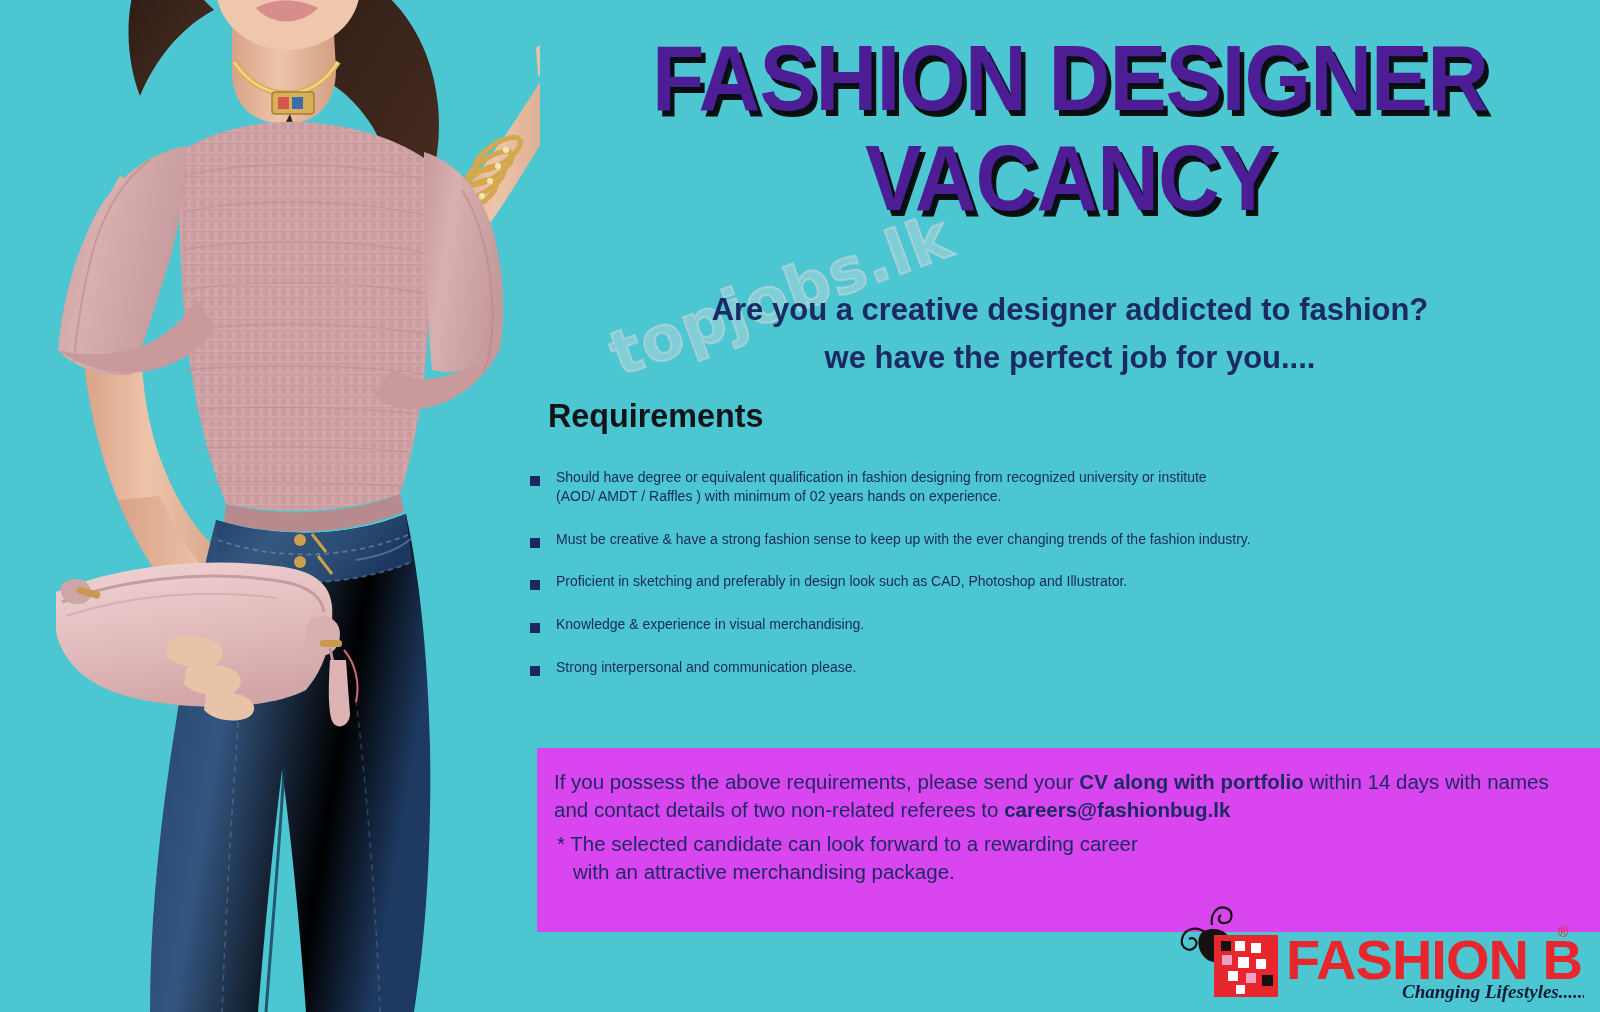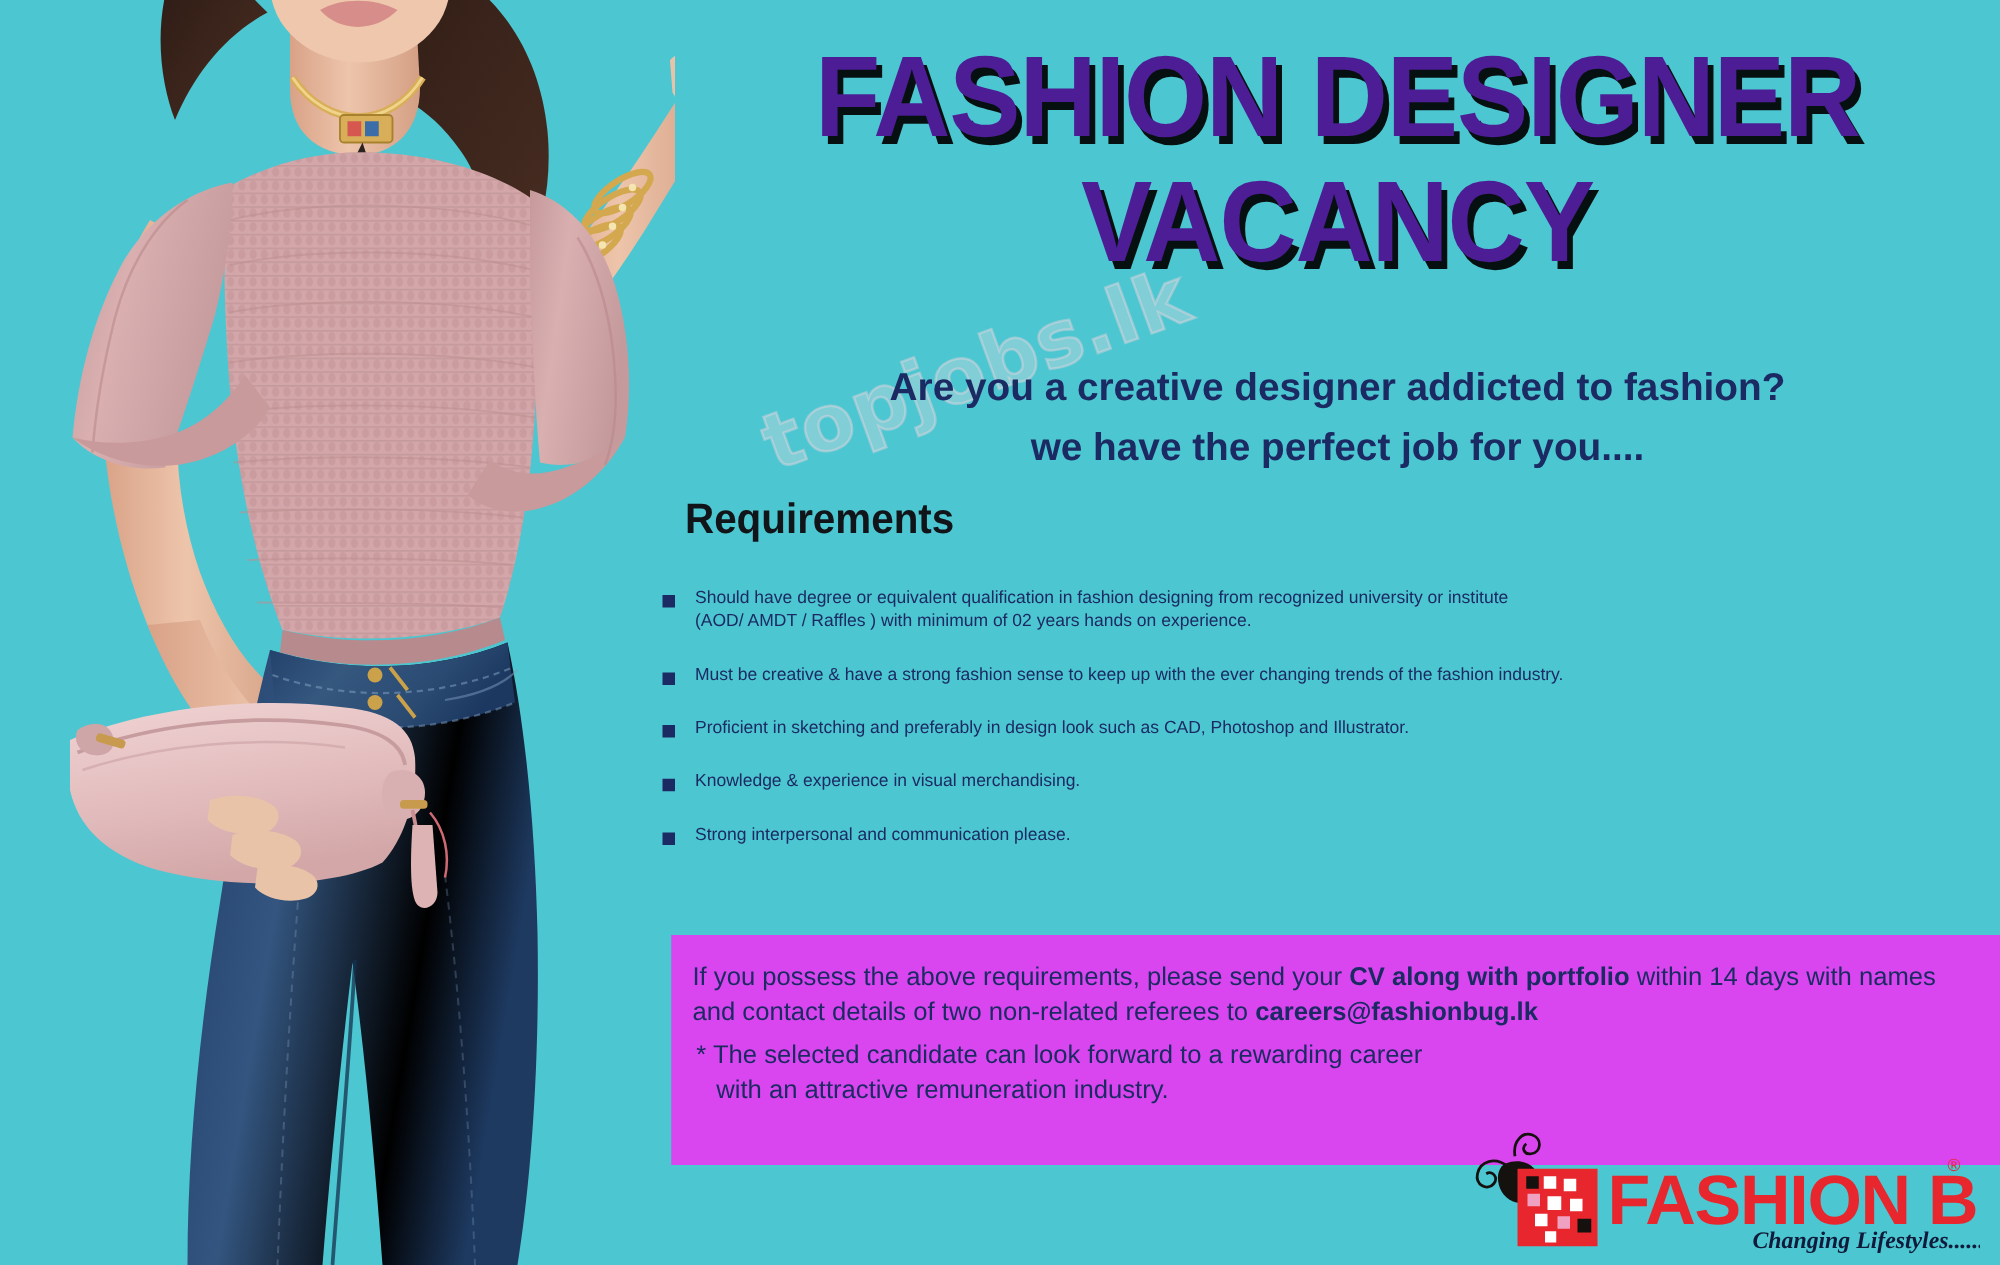--- a/index.html
+++ b/index.html
@@ -361,21 +361,21 @@
       <span class="line"> Strong interpersonal and communication please.</span>
     </li>
   </ul>
 
   <div class="apply-panel">
     <div class="apply-body">
       <span>If you possess the above requirements, please send your </span><b>CV along with portfolio</b><span> within 14 days with names and contact details of two non-related referees to </span><b>careers@fashionbug.lk</b>
     </div>
     <div class="apply-note">
       <span>* The selected candidate can look forward to a rewarding career</span>
-      <span class="n2">with an attractive remuneration industry.</span>
+      <span class="n2">with an attractive merchandising package.</span>
     </div>
   </div>
 
   <div class="logo">
     <svg class="logo-svg" viewBox="0 0 418 100">
 
       <g stroke="#14110f" stroke-width="2.2" fill="none">
         <path d="M40 30 C 30 22 18 26 16 36 C 14 45 24 50 29 44 C 33 39 28 33 23 36"></path>
         <path d="M46 22 C 44 10 52 2 60 5 C 68 8 67 19 59 20 C 53 21 51 15 55 12"></path>
       </g>

